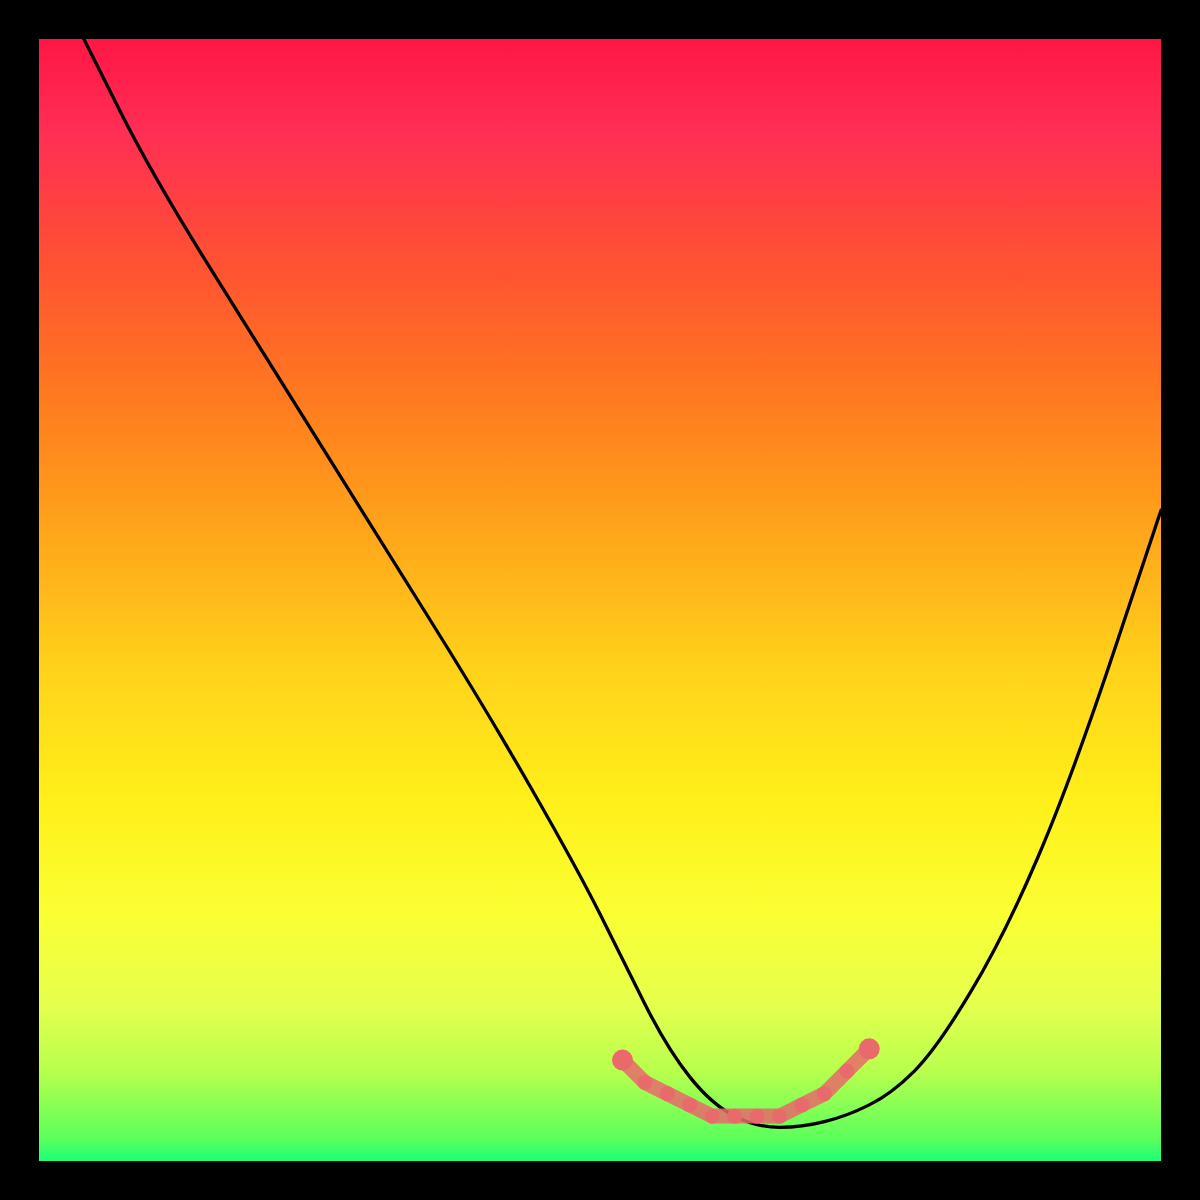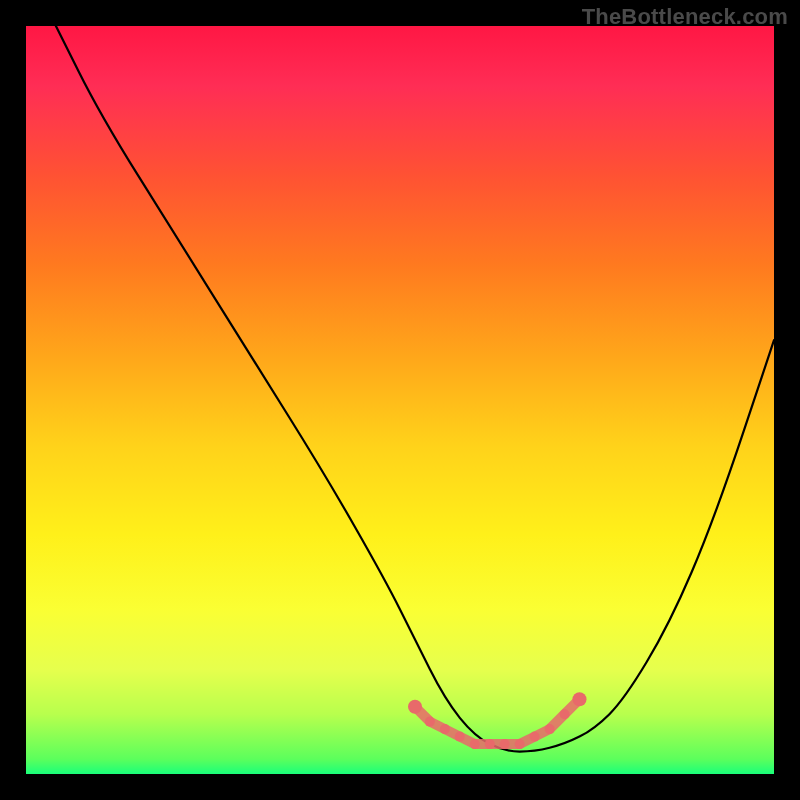--- a/index.html
+++ b/index.html
@@ -56,21 +56,20 @@
     top: 0;
     width: 748px;
     height: 748px;
     overflow: visible;
   }
 </style>
 </head>
 <body>
 
 <div class="frame">
-  <div class="watermark">TheBottleneck.com</div>
 
   <div class="plot-area">
     <svg class="curve" viewBox="0 0 748 748" preserveAspectRatio="none">
       <path id="curve-path" fill="none" stroke="#000" stroke-width="2.2" stroke-linecap="round" stroke-linejoin="round" d="M 29.9 0.0 Q 29.9 0.0 52.4 44.9 Q 74.8 89.8 112.2 149.6 Q 149.6 209.4 187.0 269.3 Q 224.4 329.1 261.8 389.0 Q 299.2 448.8 329.1 501.2 Q 359.0 553.5 374.0 583.4 Q 389.0 613.4 403.9 643.3 Q 418.9 673.2 433.8 691.9 Q 448.8 710.6 463.8 718.1 Q 478.7 725.6 493.7 725.6 Q 508.6 725.6 523.6 721.8 Q 538.6 718.1 553.5 710.6 Q 568.5 703.1 583.4 688.2 Q 598.4 673.2 620.8 635.8 Q 643.3 598.4 665.7 546.0 Q 688.2 493.7 718.1 403.9 T 748.0 314.2"></path>
       <g id="marker-group">
           <path d="M 388.96000000000004 680.6800000000001 L 403.92 695.64 L 418.88000000000005 703.12 L 433.84 710.6 L 448.8 718.08 L 463.76 718.08 L 478.72 718.08 L 493.68 718.08 L 508.64000000000004 710.6 L 523.6 703.12 L 538.56 688.16 L 553.52 673.2" fill="none" stroke="#e86a6a" stroke-width="10" stroke-linecap="round" stroke-linejoin="round" opacity="0.85"></path>
           <circle cx="389.0" cy="680.7" r="7" fill="#e86a6a"></circle>
           <circle cx="403.9" cy="695.6" r="5" fill="#e86a6a"></circle>
           <circle cx="418.9" cy="703.1" r="5" fill="#e86a6a"></circle>
           <circle cx="433.8" cy="710.6" r="5" fill="#e86a6a"></circle>

